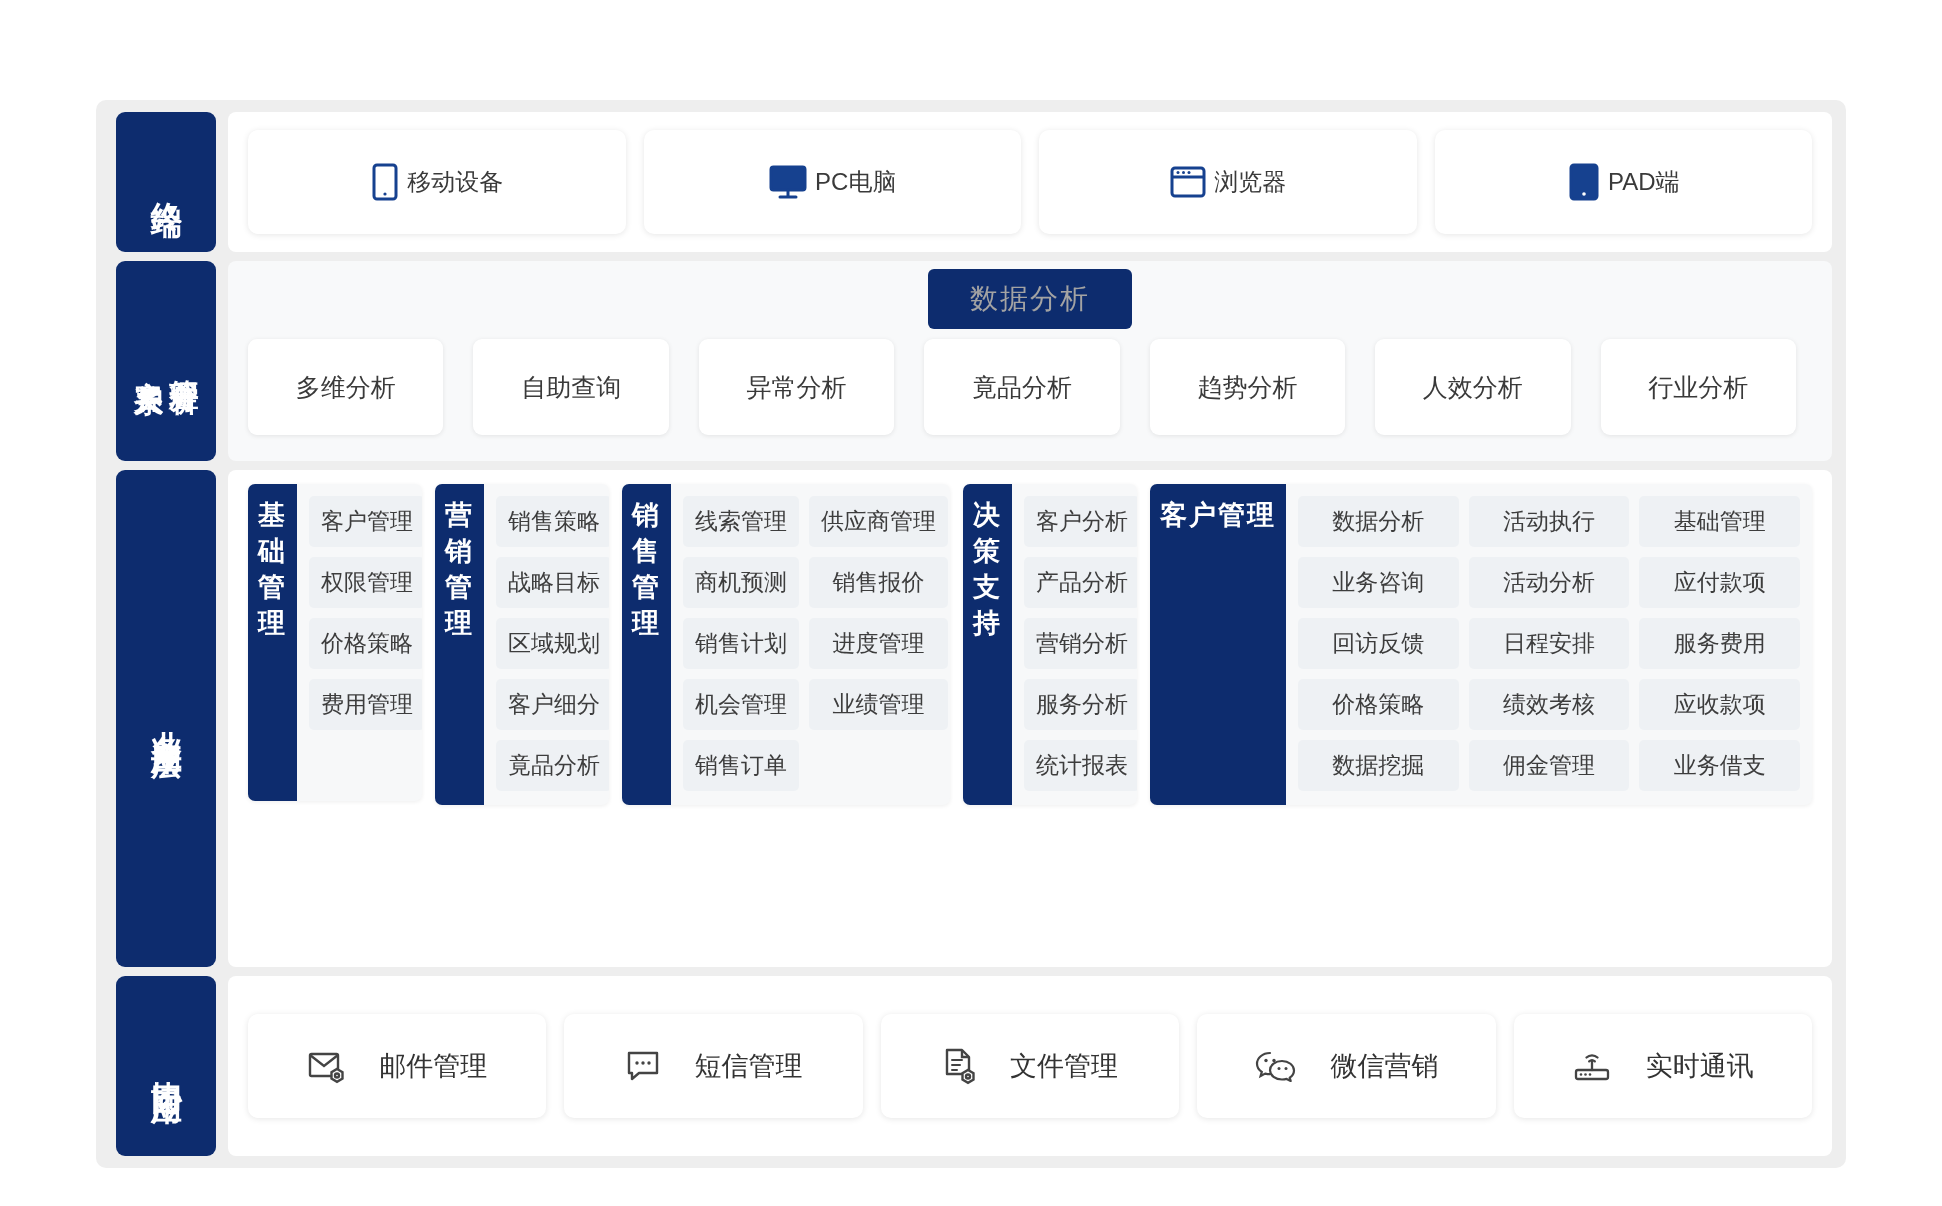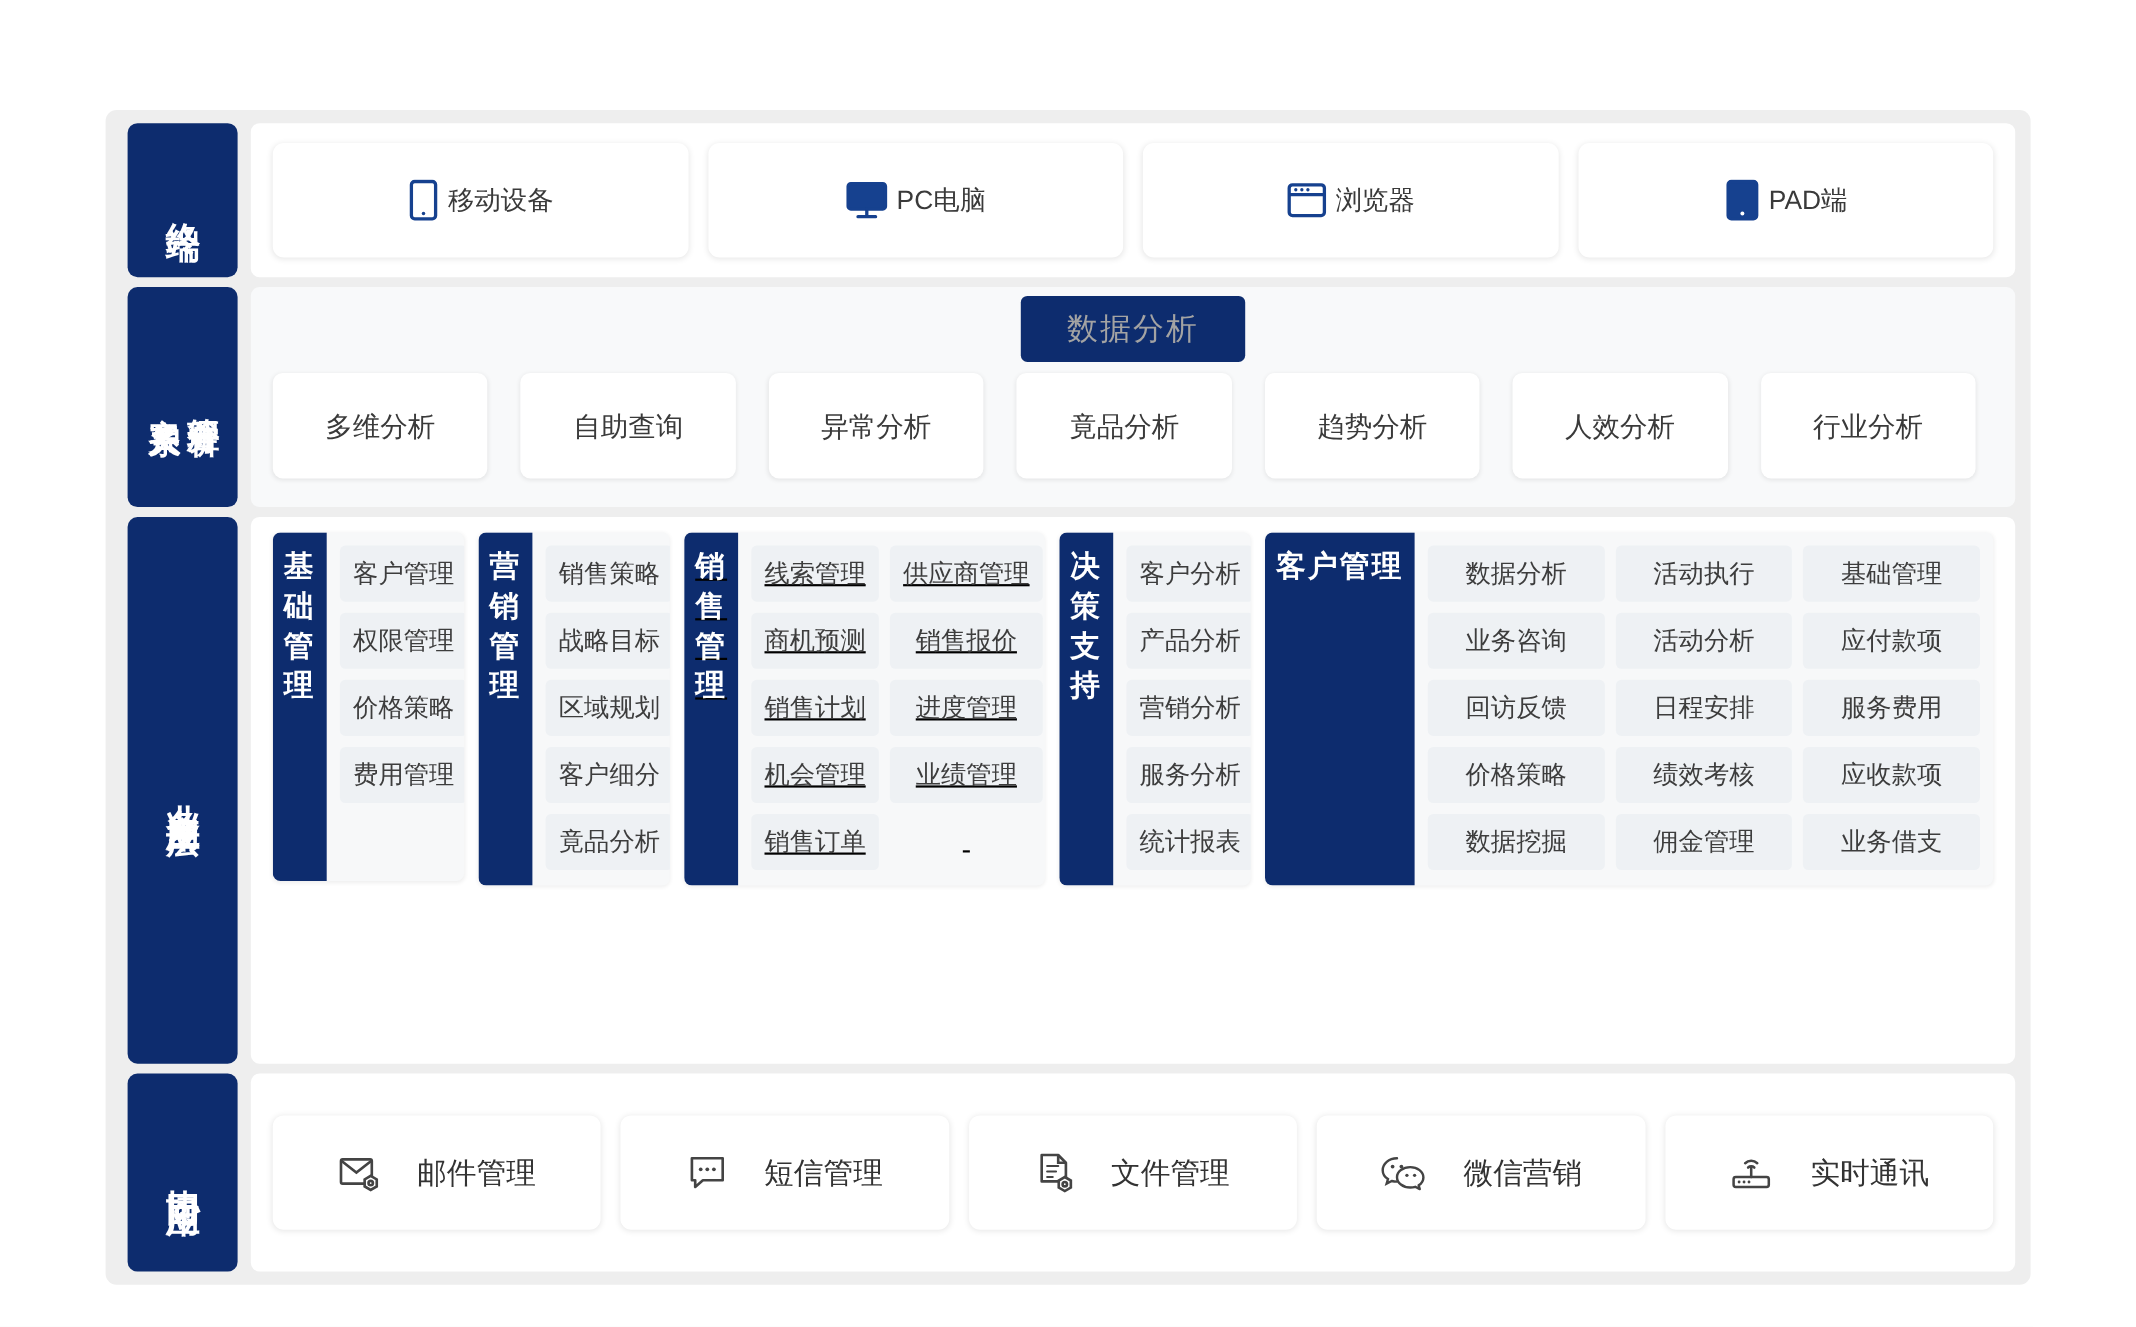--- a/index.html
+++ b/index.html
@@ -179,21 +179,21 @@
     font-size: 23px;
     color: #3d3d3d;
     text-align: center;
     padding: 10px 12px;
     white-space: nowrap;
   }
   .biz-item.blank { background: transparent; }
 
   .w-base   { flex: 0 0 174px; }
   .w-mkt    { flex: 0 0 174px; }
-  .w-sales  { flex: 0 0 328px; text-decoration: underline; }
+  .w-sales  { flex: 0 0 328px; }
   .w-dec    { flex: 0 0 174px; }
   .w-cust   { flex: 1 1 auto; }
 
   
   .row-collab { height: 180px; }
   .collab-grid {
     height: 100%;
     display: flex;
     align-items: center;
     gap: 18px;

